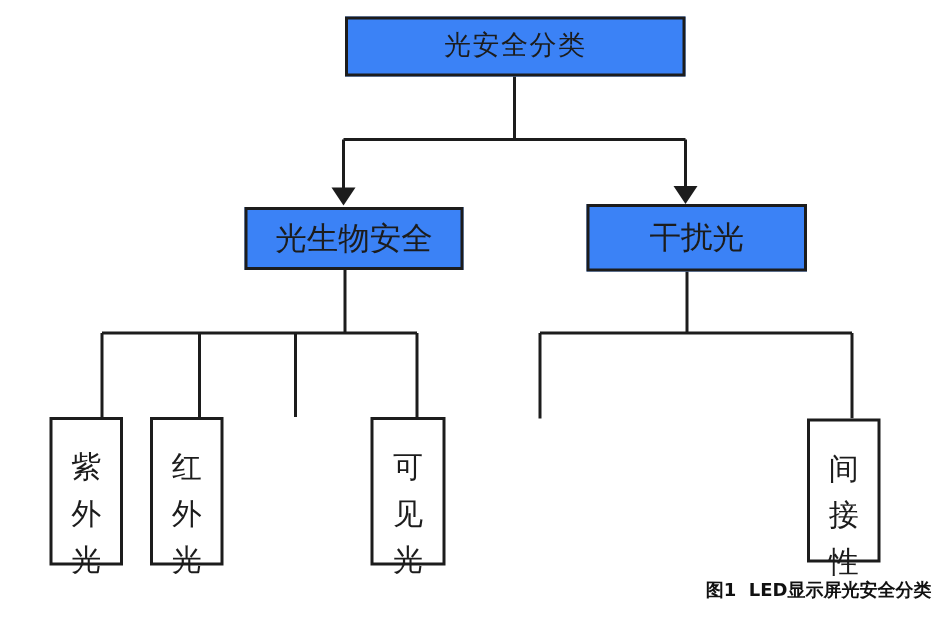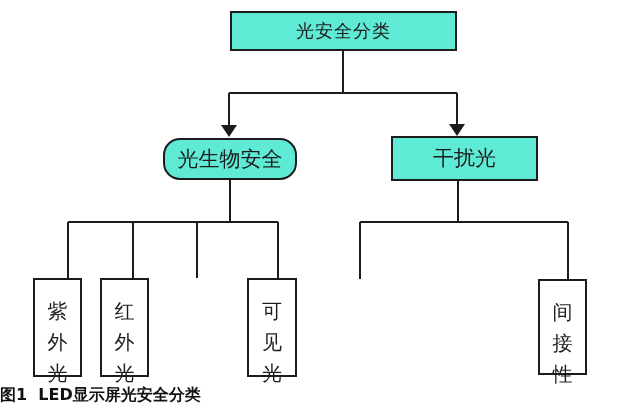--- a/index.html
+++ b/index.html
@@ -21,34 +21,33 @@
     left: 0;
     top: 0;
     width: 621px;
     height: 420px;
     pointer-events: none;
   }
   .node {
     position: absolute;
     box-sizing: border-box;
     border: 2px solid #1c1c1c;
-    background: #5eead4;
+    background: #3b82f6;
     display: flex;
     align-items: center;
     justify-content: center;
     line-height: 1;
   }
   .node-root {
     left: 230px; top: 11px; width: 227px; height: 40px;
     font-size: 18px; letter-spacing: 1px;
   }
   .node-bio {
-    left: 163px; top: 138px; width: 134px; height: 42px;
+    left: 163px; top: 138px; width: 146px; height: 42px;
     font-size: 21px;
-    border-radius: 17px;
   }
   .node-interference {
     left: 391px; top: 136px; width: 147px; height: 45px;
     font-size: 21px;
   }
   .leaf {
     position: absolute;
     box-sizing: border-box;
     border: 2px solid #1c1c1c;
     background: #ffffff;
@@ -65,22 +64,22 @@
   .leaf-ir       { left: 100px; top: 278px; width: 49px; height: 99px; }
   .leaf-blue     { left: 165px; top: 278px; width: 50px; height: 99px; }
   .leaf-visible  { left: 247px; top: 278px; width: 50px; height: 99px; }
   .leaf-direct   { left: 344px; top: 279px; width: 49px; height: 96px; }
   .leaf-indirect { left: 538px; top: 279px; width: 49px; height: 96px; }
   .caption {
     position: absolute;
     left: 0;
     top: 385px;
     width: 621px;
-    text-align: left;
-    font-size: 16px;
+    text-align: right;
+    font-size: 12px;
     font-weight: bold;
     white-space: pre;
     color: #111111;
   }
 </style>
 </head>
 <body>
 
 <div class="canvas">
 

